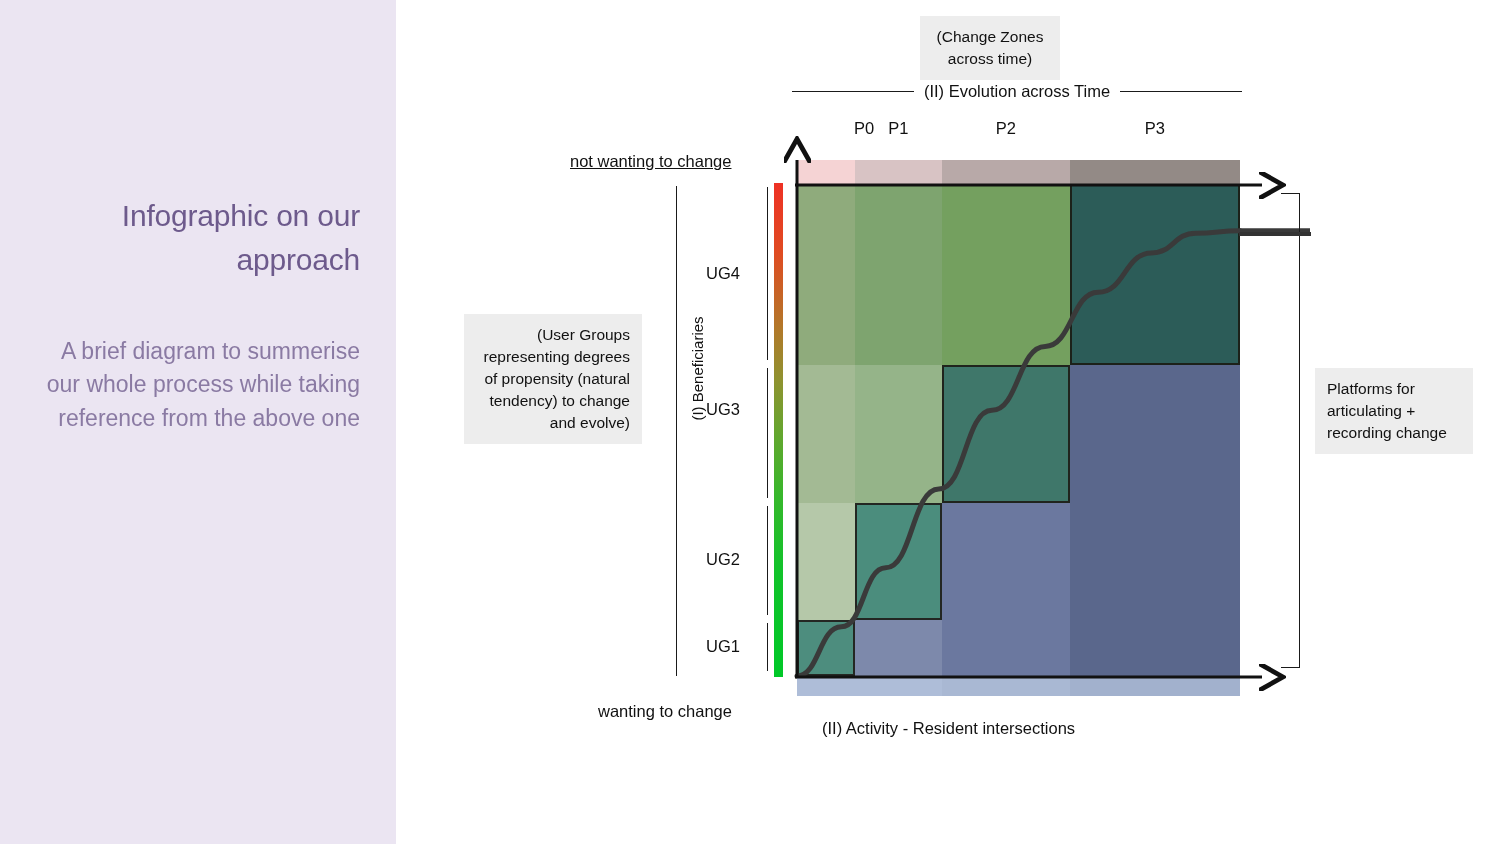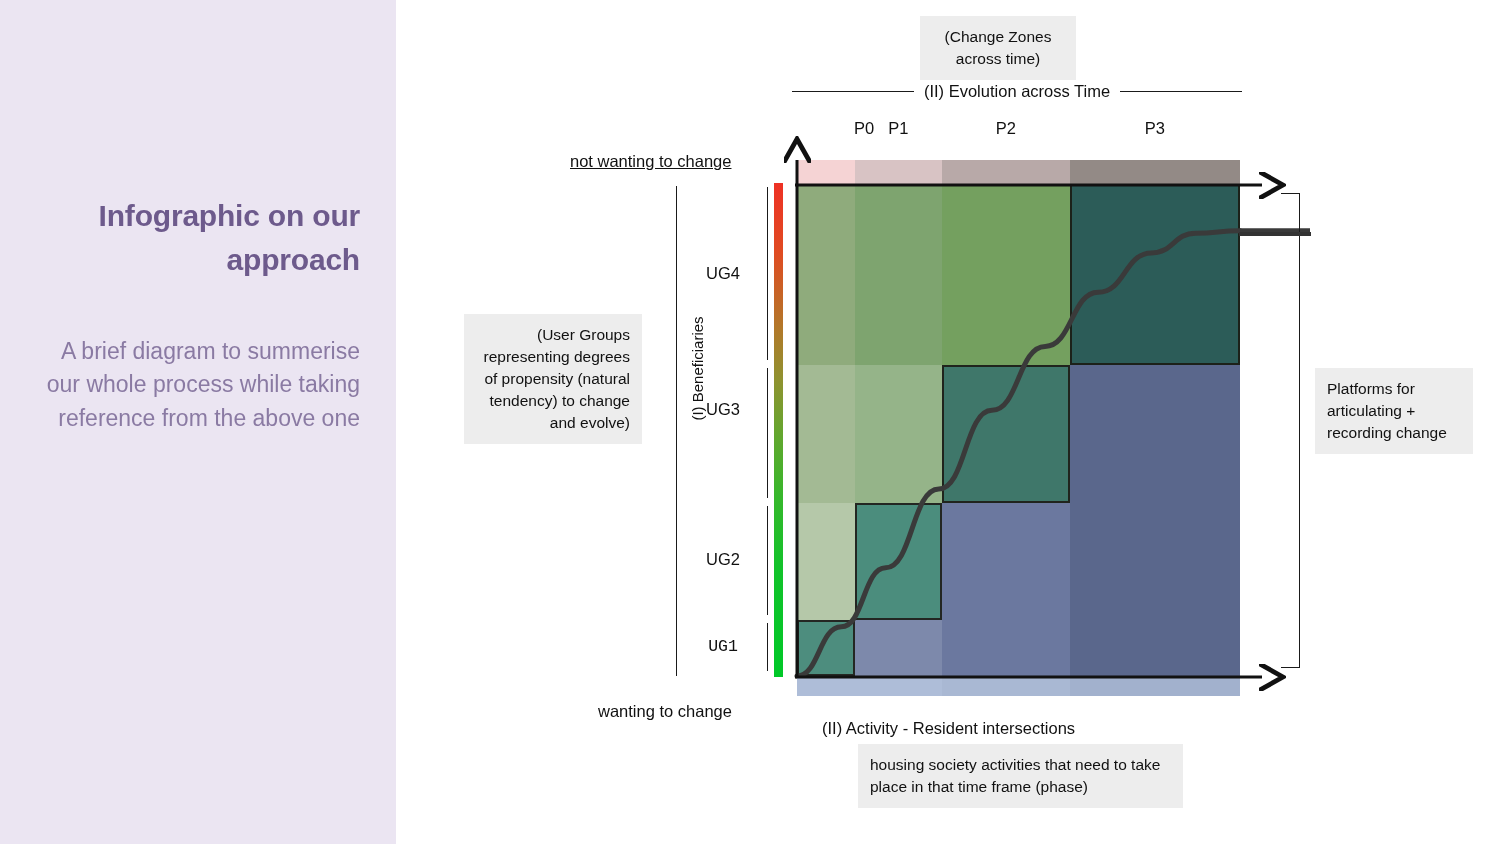--- a/index.html
+++ b/index.html
@@ -14,42 +14,42 @@
   .root{position:absolute;inset:0;}
 
   
   .sidebar{
     position:absolute;left:0;top:0;width:396px;height:844px;
     background:#ebe5f2;
   }
   .sidebar-title{
     position:absolute;left:40px;top:194px;width:320px;
     text-align:right;
-    font-size:30px;font-weight:bold;line-height:1.45;
+    font-size:30px;font-weight:normal;line-height:1.45;
     color:#6d5a8c;
     letter-spacing:-0.2px;
   }
   .sidebar-sub{
     position:absolute;left:40px;top:335px;width:320px;
     text-align:right;
     font-size:23px;font-weight:normal;line-height:1.45;
     color:#8a7aa3;
   }
 
   
   .note{
     position:absolute;
     background:#ededed;
     color:#111;
     font-size:15.5px;
     line-height:1.42;
     padding:10px 12px;
     box-sizing:border-box;
   }
-  #note-change-zones{left:920px;top:16px;width:156px;text-align:center;}
+  #note-change-zones{left:920px;top:16px;width:140px;text-align:center;}
   #note-user-groups{left:464px;top:314px;width:178px;text-align:right;}
   #note-platforms{left:1315px;top:368px;width:158px;text-align:left;}
   #note-housing{left:858px;top:744px;width:325px;text-align:left;}
 
   
   .evo-row{
     position:absolute;left:792px;top:78px;width:450px;height:26px;
     display:flex;align-items:center;justify-content:center;gap:10px;
   }
   .evo-rule{flex:1 1 auto;height:1px;background:#1a1a1a;}
@@ -134,32 +134,31 @@
       <div class="plabel" style="left: 965.875px; width: 80px;">P2</div>
       <div class="plabel" style="left: 1114.94px; width: 80px;">P3</div>
     </div>
 
   <div class="edge-label" id="lbl-not-wanting">not wanting to change</div>
   <div class="edge-label" id="lbl-wanting">wanting to change</div>
   <div class="edge-label" id="lbl-activity">(II) Activity - Resident intersections</div>
 
   <div class="note" id="note-user-groups">(User Groups representing degrees of propensity (natural tendency) to change and evolve)</div>
   <div class="note" id="note-platforms">Platforms for articulating + recording change</div>
-  <div class="note" id="note-housing">housing society activities that need to take place in that time frame (phase)</div>
 
   <div class="ug-rule"></div>
   <div class="ben-label">(I) Beneficiaries</div>
   <div id="ug-axis">
       <div class="ug-label" style="top: 263.528px;">UG4</div>
       <div class="ug-sep" style="top: 187px; height: 173.056px;"></div>
       <div class="ug-label" style="top: 400px;">UG3</div>
       <div class="ug-sep" style="top: 368.056px; height: 129.76px;"></div>
       <div class="ug-label" style="top: 550.364px;">UG2</div>
       <div class="ug-sep" style="top: 505.816px; height: 109.096px;"></div>
-      <div class="ug-label" style="top: 636.956px; font-family: Liberation Mono, monospace;">UG1</div>
+      <div class="ug-label" style="top: 636.956px;">UG1</div>
       <div class="ug-sep" style="top: 622.912px; height: 48.088px;"></div>
     </div>
 
   <div class="propbar"></div>
 
   <div class="topstrip" id="topstrip">
       <div style="background: rgb(245, 211, 212); width: 13.1%;"></div>
       <div style="background: rgb(216, 195, 196); width: 19.6%;"></div>
       <div style="background: rgb(184, 169, 168); width: 28.9%;"></div>
       <div style="background: rgb(147, 138, 134); width: 38.4%;"></div>

